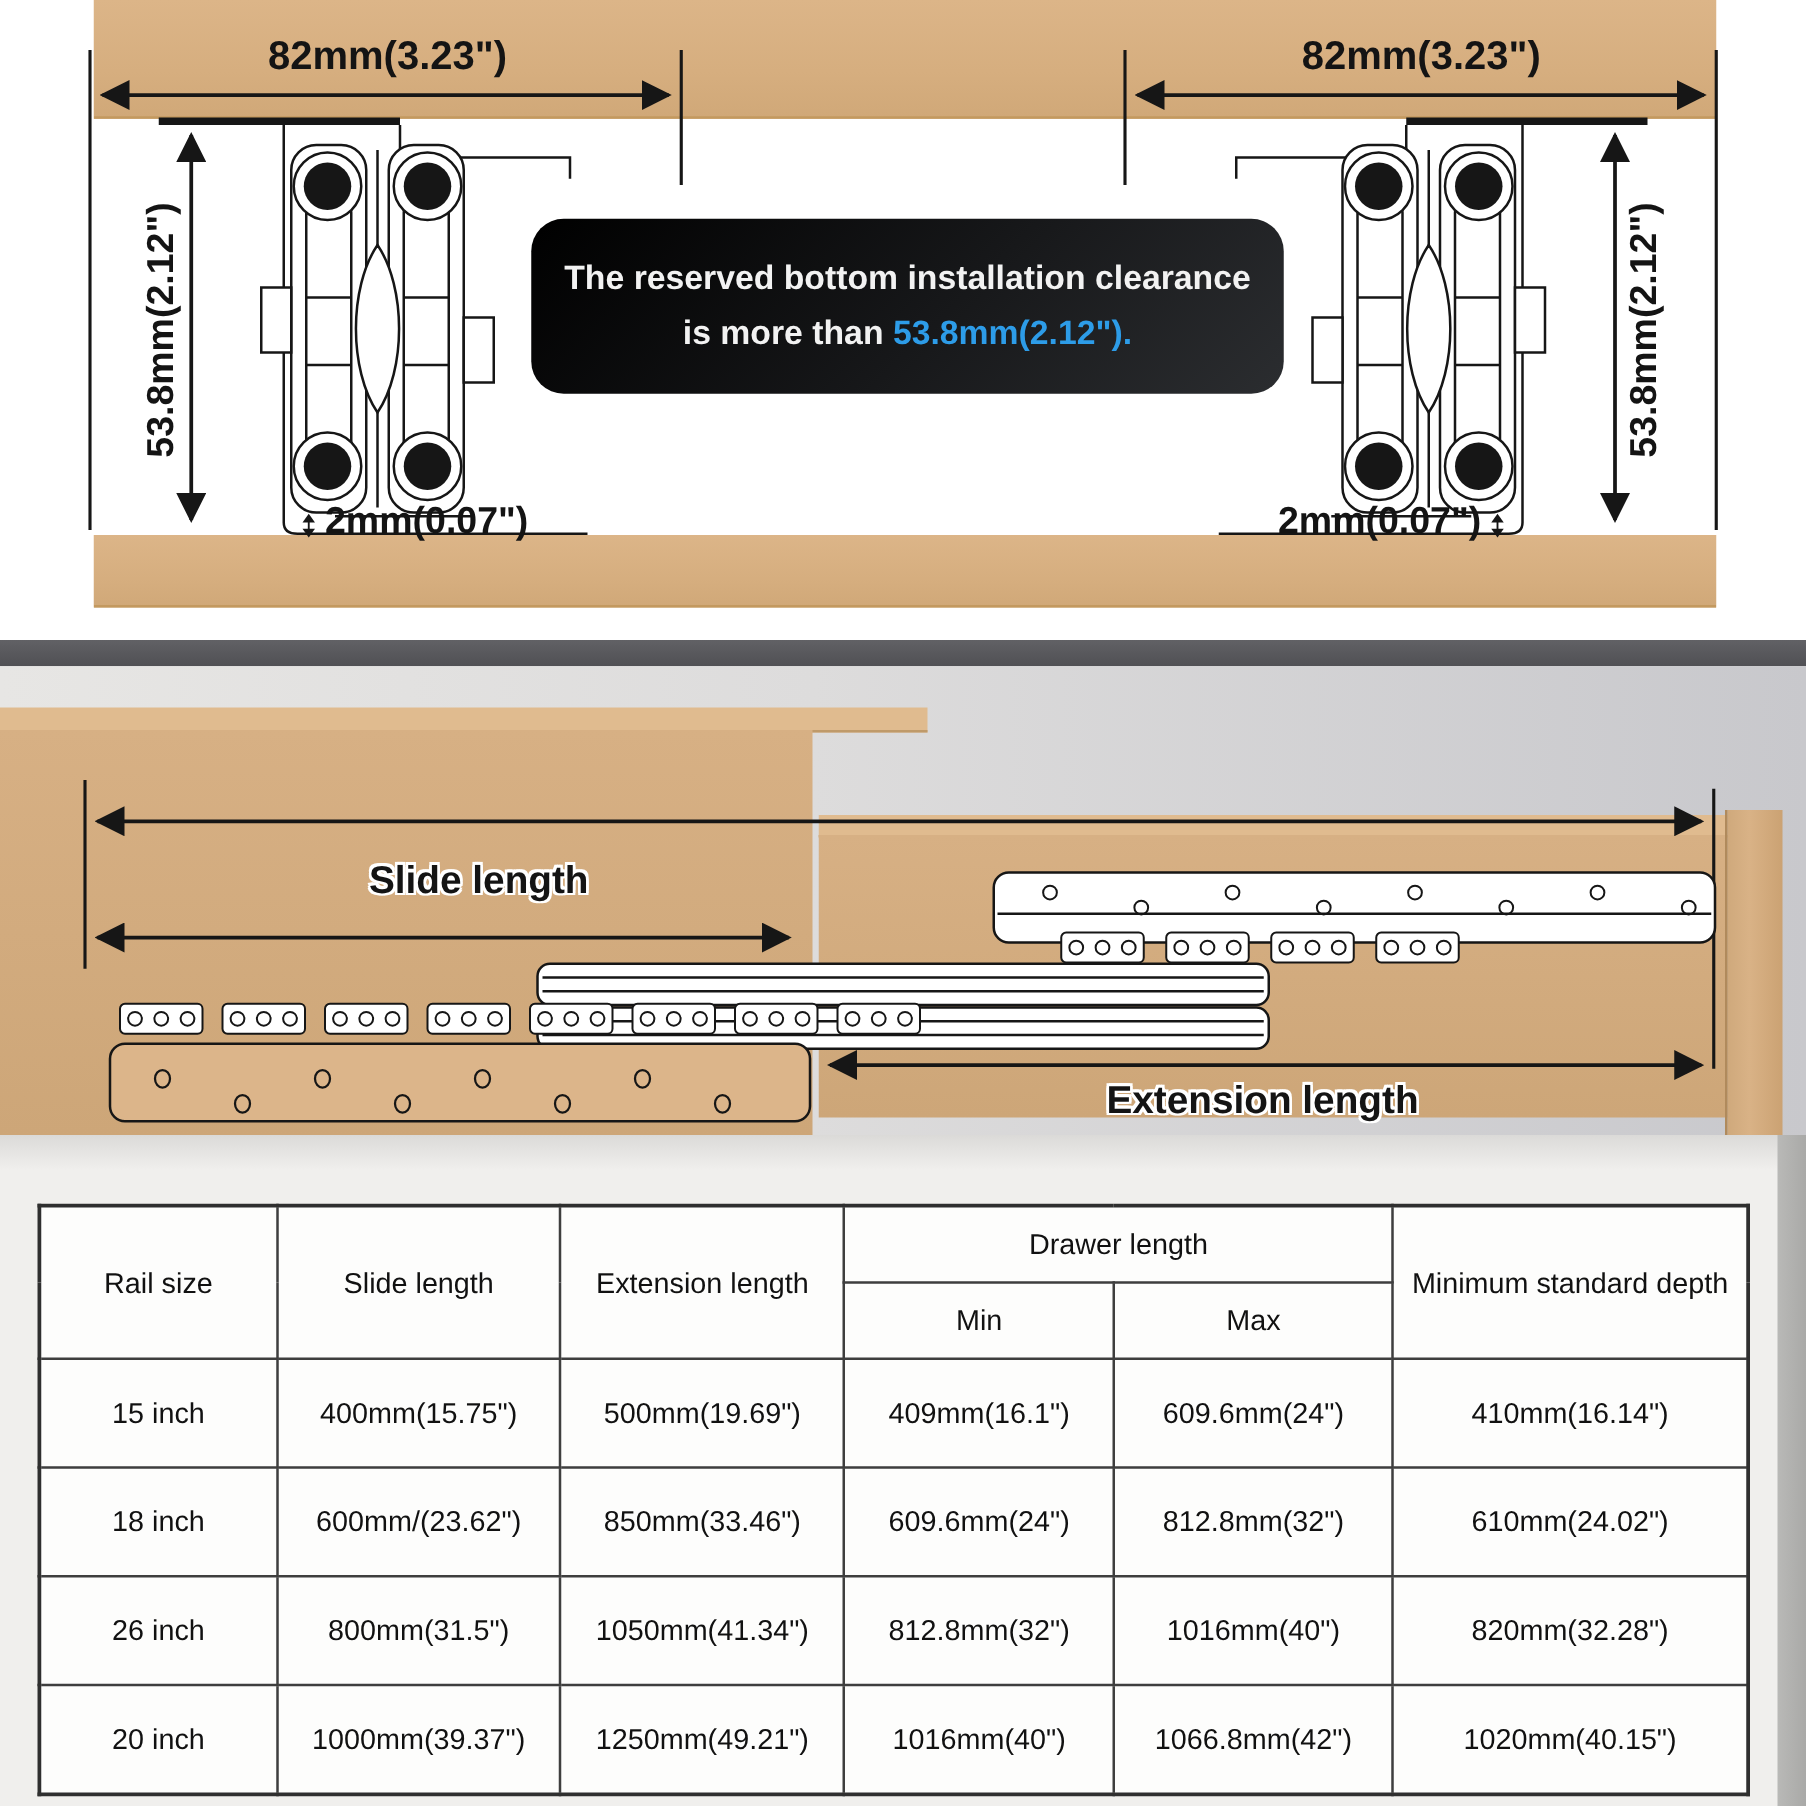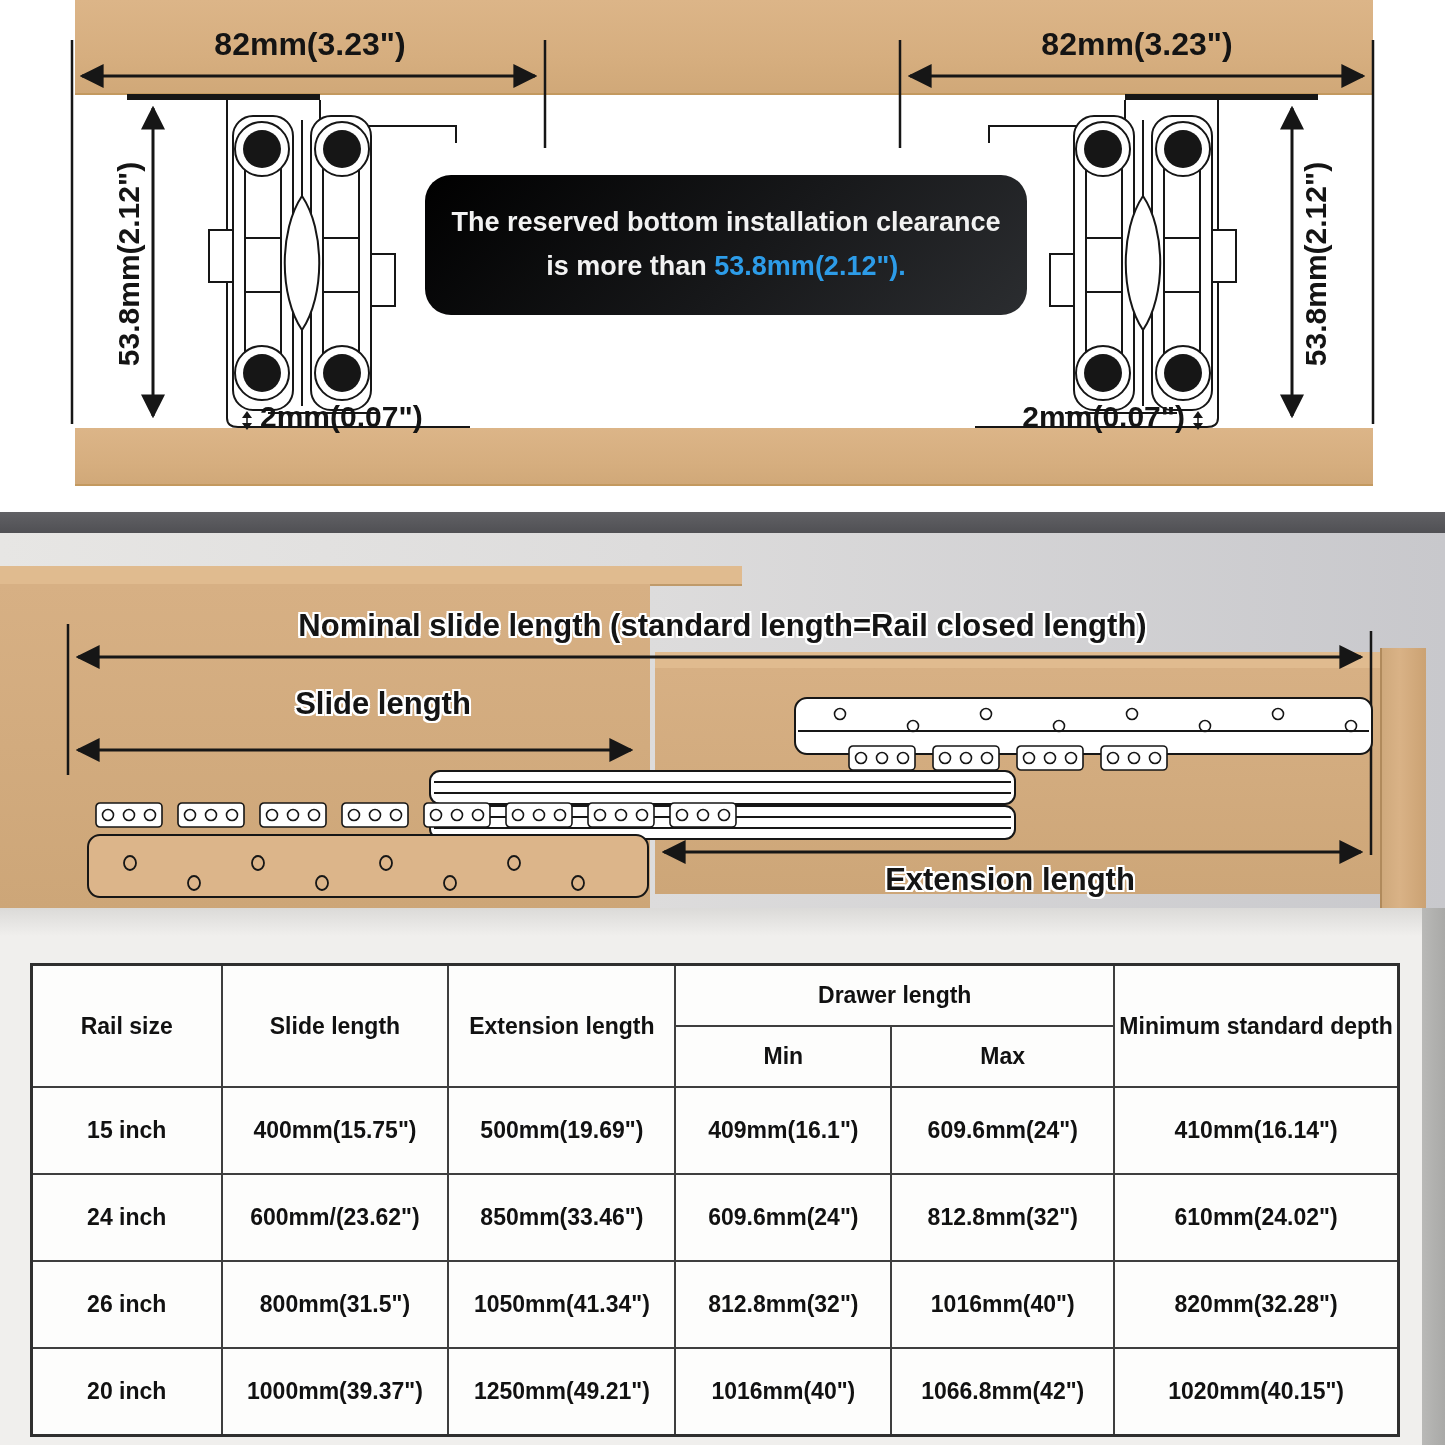--- a/index.html
+++ b/index.html
@@ -26,21 +26,21 @@
             border-left:2px solid #b08a5c;}
   .glow-label{font-weight:bold;color:#141414;font-size:31px;white-space:nowrap;
      text-shadow:-2px -2px 0 #fff,2px -2px 0 #fff,-2px 2px 0 #fff,2px 2px 0 #fff,
                  0 -2px 0 #fff,0 2px 0 #fff,-2px 0 0 #fff,2px 0 0 #fff;}
   
   .sec3-bg{background:linear-gradient(180deg,#dbdad8 0%,#f0efed 28px,#f0efed 100%);}
   .shadow-right{background:linear-gradient(90deg,#b9b9b7 0%,#a9a9a7 100%);}
   table.spec{border-collapse:collapse;width:100%;height:100%;table-layout:fixed;
              background:#fdfdfc;}
   table.spec th,table.spec td{border:2px solid #3e3e3e;text-align:center;
-             vertical-align:middle;color:#111;font-weight:bold;font-size:23px;
+             vertical-align:middle;color:#111;font-weight:normal;font-size:23px;
              padding:16px 4px;}
   table.spec{border:3px solid #2f2f2f;}
 </style>
 </head>
 <body>
 
 <div id="stage">
 
   <div class="abs board" style="left:75px;top:0;width:1298px;height:95px;"></div>
   <div class="abs board" style="left:75px;top:428px;width:1298px;height:58px;"></div>
@@ -174,21 +174,20 @@
         <use href="#g3" x="506" y="270"></use>
       <use href="#g3" x="588" y="270"></use>
         <use href="#g3" x="670" y="270"></use>
       <use href="#g3" x="849" y="213"></use>
         <use href="#g3" x="933" y="213"></use>
       <use href="#g3" x="1017" y="213"></use>
         <use href="#g3" x="1101" y="213"></use>
     </g>
   </svg>
 
-  <div class="abs glow-label" style="left:0;top:608px;width:1445px;text-align:center;">Nominal slide length (standard length=Rail closed length)</div>
   <div class="abs glow-label" style="left:233px;top:686px;width:300px;text-align:center;">Slide length</div>
   <div class="abs glow-label" style="left:810px;top:862px;width:400px;text-align:center;">Extension length</div>
 
   <div class="abs sec3-bg" style="left:0;top:908px;width:1445px;height:537px;"></div>
   <div class="abs shadow-right" style="left:1422px;top:908px;width:23px;height:537px;"></div>
 
   <div class="abs" style="left:30px;top:963px;width:1370px;height:474px;">
     <table class="spec">
       <colgroup>
         <col style="width:13.9%">
@@ -212,21 +211,21 @@
       </tr>
       <tr>
         <td>15 inch</td>
         <td>400mm(15.75")</td>
         <td>500mm(19.69")</td>
         <td>409mm(16.1")</td>
         <td>609.6mm(24")</td>
         <td>410mm(16.14")</td>
       </tr>
       <tr>
-        <td>24 inch</td>
+        <td>18 inch</td>
         <td>600mm/(23.62")</td>
         <td>850mm(33.46")</td>
         <td>609.6mm(24")</td>
         <td>812.8mm(32")</td>
         <td>610mm(24.02")</td>
       </tr>
       <tr>
         <td>26 inch</td>
         <td>800mm(31.5")</td>
         <td>1050mm(41.34")</td>

